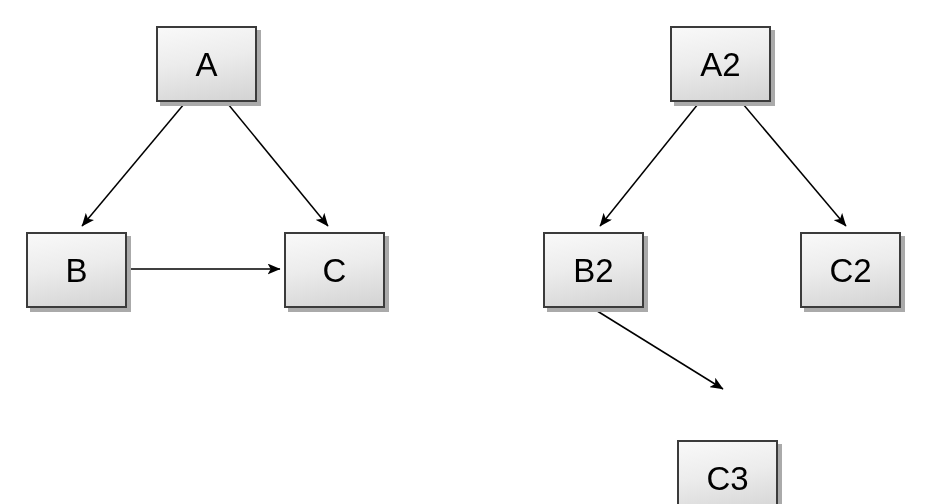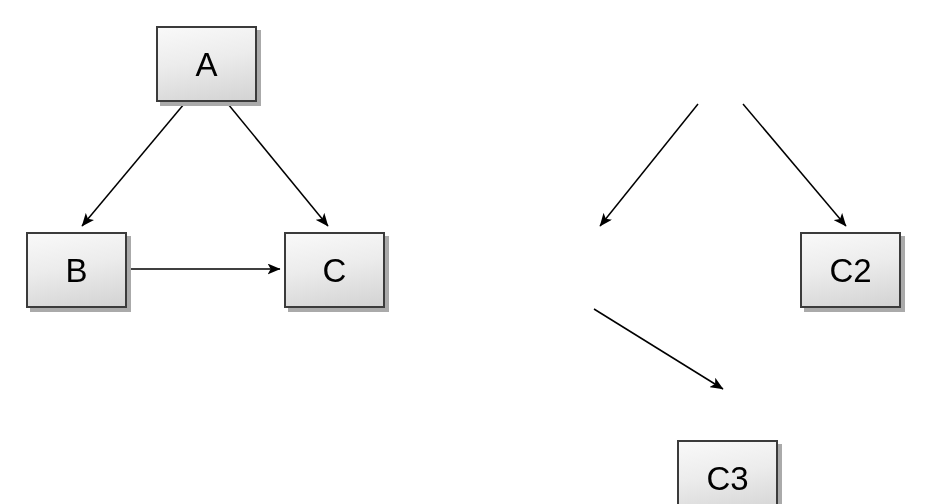--- a/index.html
+++ b/index.html
@@ -74,20 +74,26 @@
 
   <div class="node pos-A">
     <span class="node-label">A</span>
   </div>
   <div class="node pos-B">
     <span class="node-label">B</span>
   </div>
   <div class="node pos-C">
     <span class="node-label">C</span>
   </div>
+  <div class="node pos-A2">
+    <span class="node-label">A2</span>
+  </div>
+  <div class="node pos-B2">
+    <span class="node-label">B2</span>
+  </div>
   <div class="node pos-C2">
     <span class="node-label">C2</span>
   </div>
   <div class="node pos-C3">
     <span class="node-label">C3</span>
   </div>
 
 </div>
 
 </body></html>

